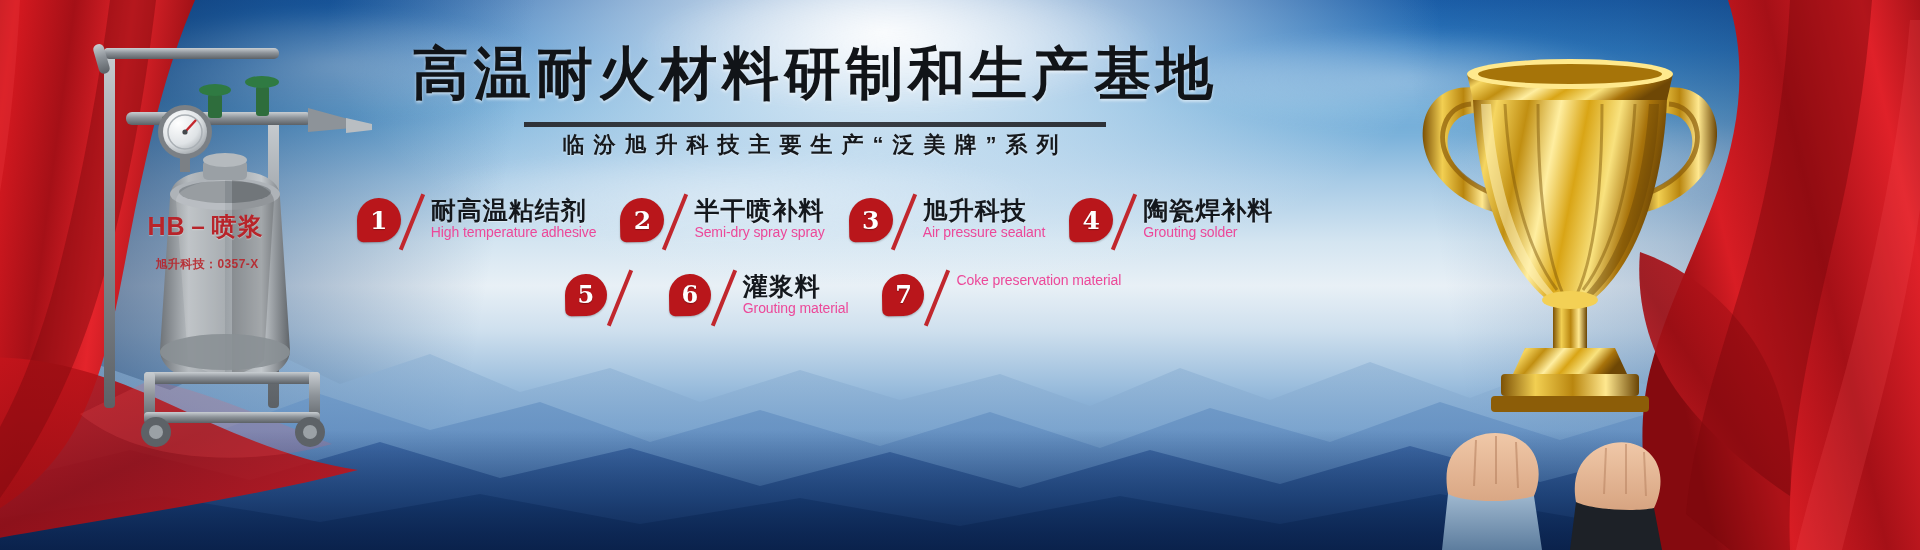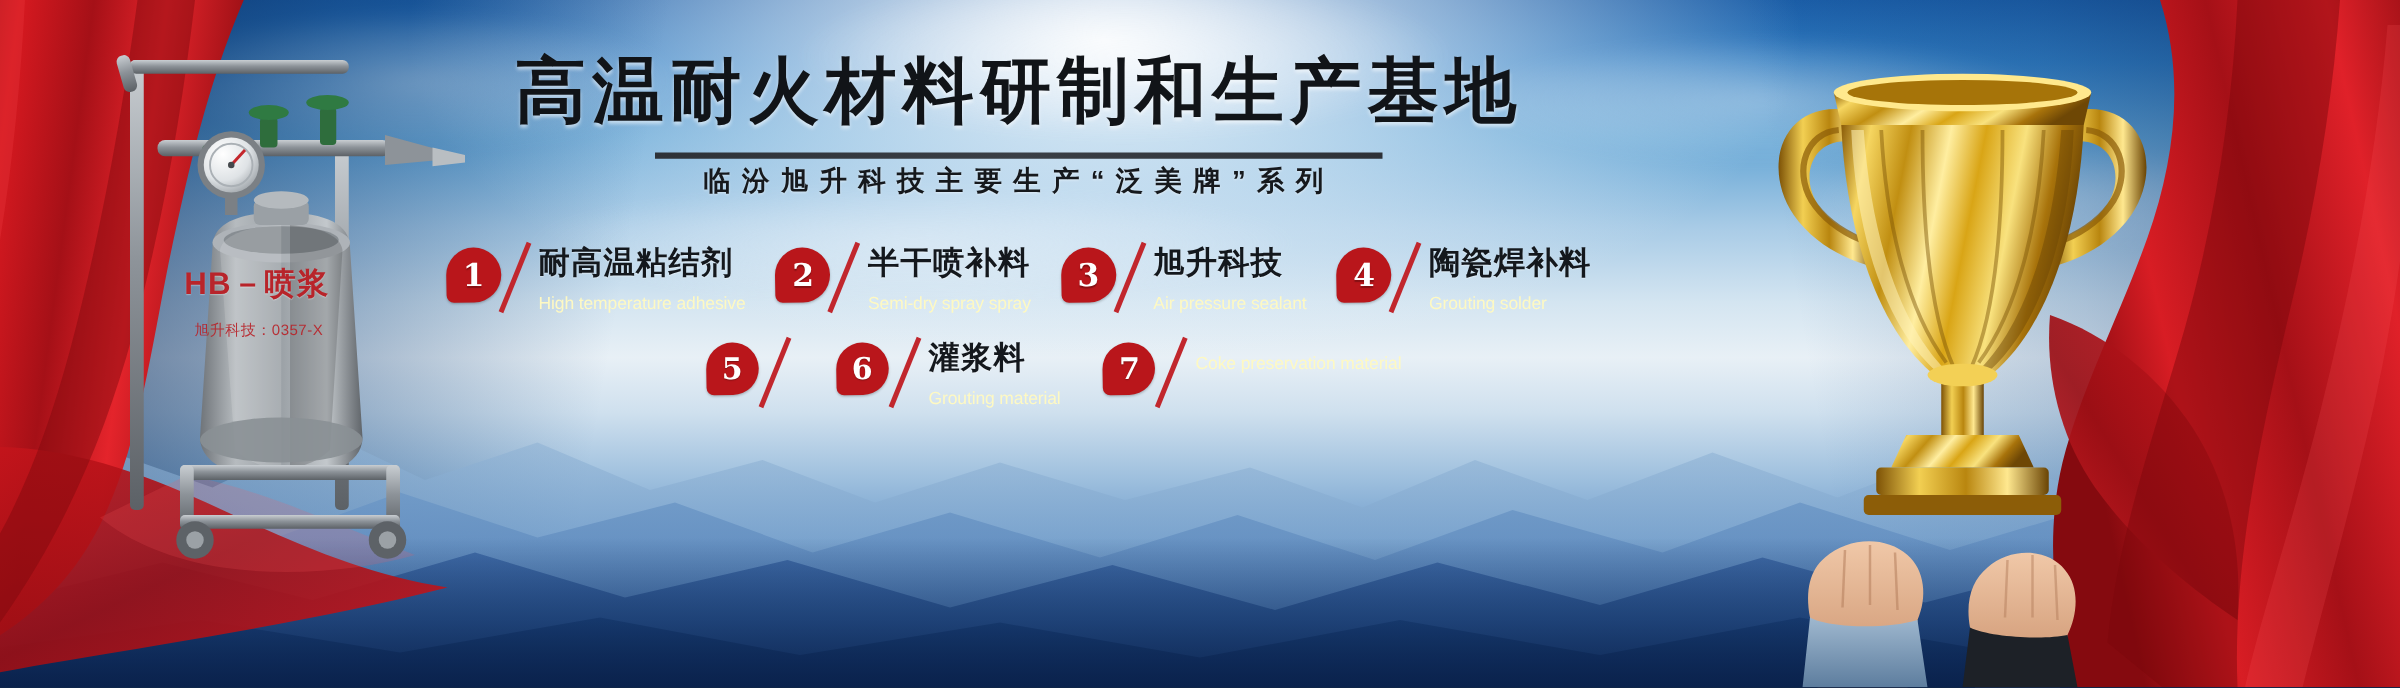--- a/index.html
+++ b/index.html
@@ -115,20 +115,21 @@
     position: absolute;
     left: 112px;
     top: 256px;
     width: 190px;
     text-align: center;
     color: #b8242a;
     font-size: 12px;
     letter-spacing: 0.4px;
     opacity: .9;
     white-space: nowrap;
+    font-weight: bold;
   }
 
   
   .trophy {
     position: absolute;
     right: 185px;
     top: 18px;
     width: 330px;
     height: 420px;
   }
@@ -251,23 +252,23 @@
   }
   .zh {
     font-size: 25px;
     font-weight: bold;
     color: #14181d;
     letter-spacing: 1px;
     line-height: 1.12;
     text-shadow: 0 1px 1px rgba(255,255,255,0.45);
   }
   .en {
-    margin-top: 10px;
+    margin-top: 0;
     font-size: 14px;
-    color: #fef9c3;
+    color: #ec4899;
     letter-spacing: -0.1px;
     line-height: 1.2;
   }
   .row-2 .badge .pin { width: 42px; height: 42px; }
   .row-2 .badge .num { width: 42px; height: 42px; font-size: 24px; }
 </style>
 </head>
 <body>
 
 <div class="banner">

